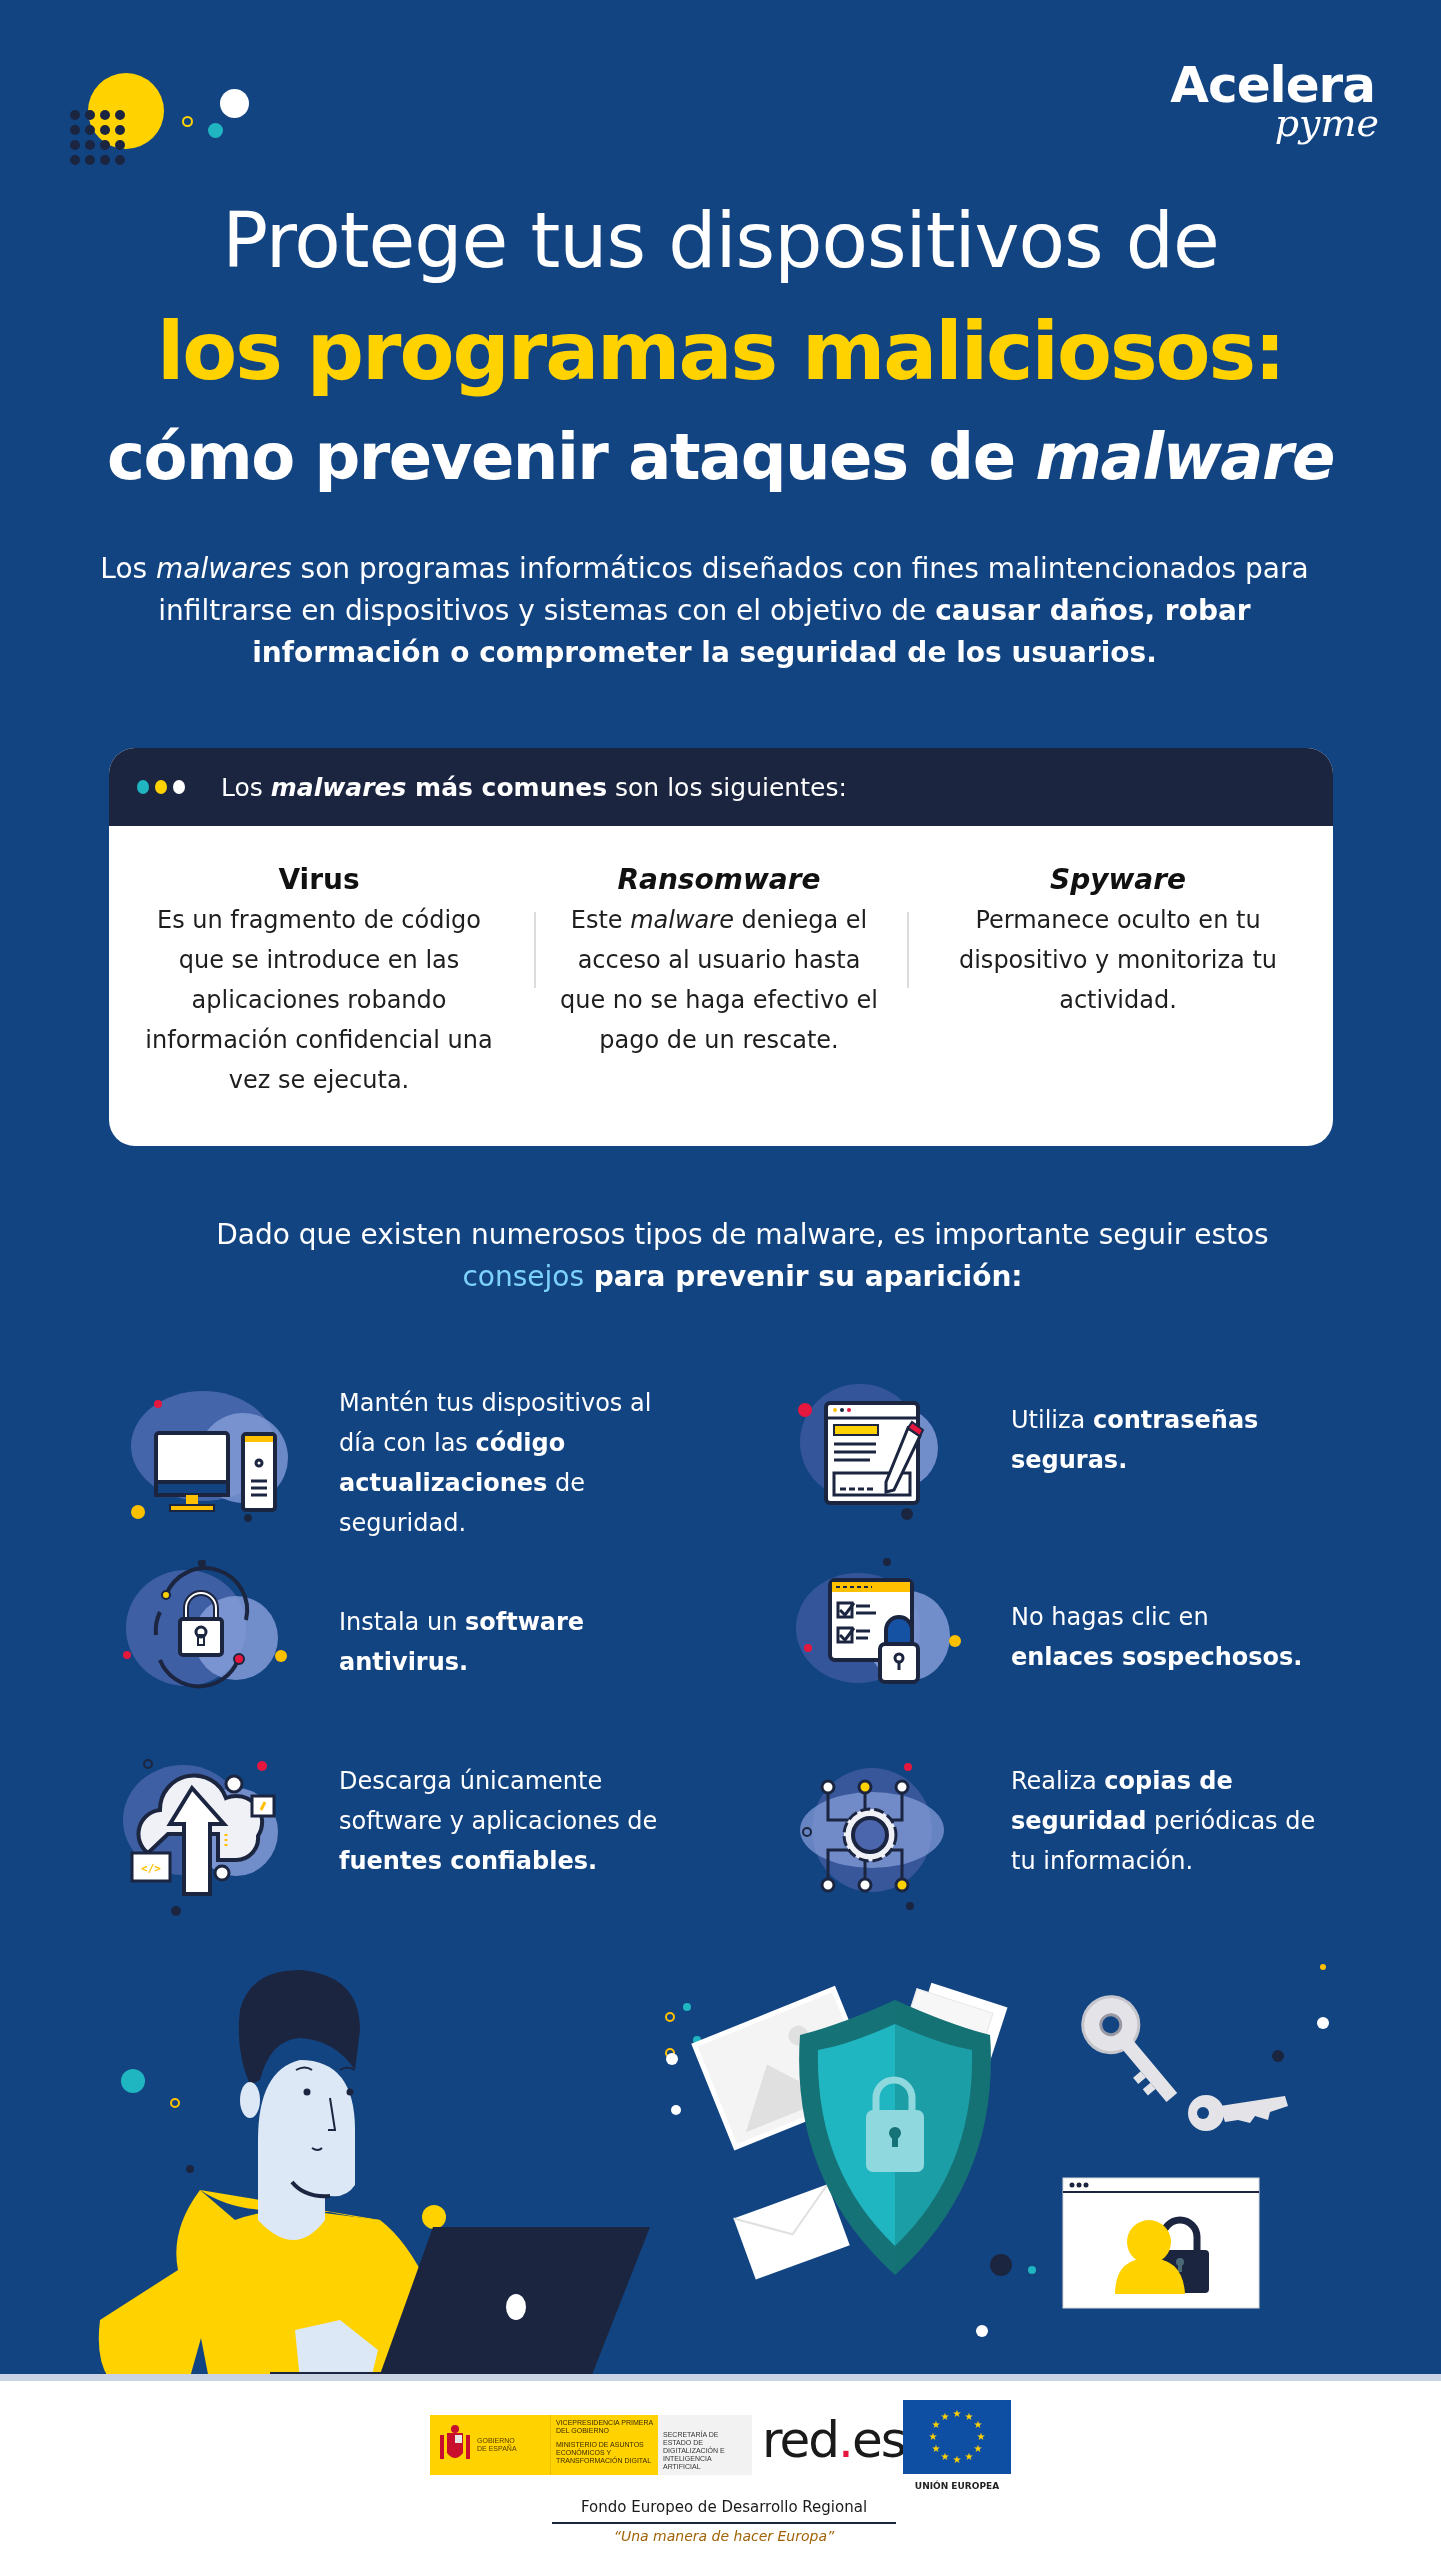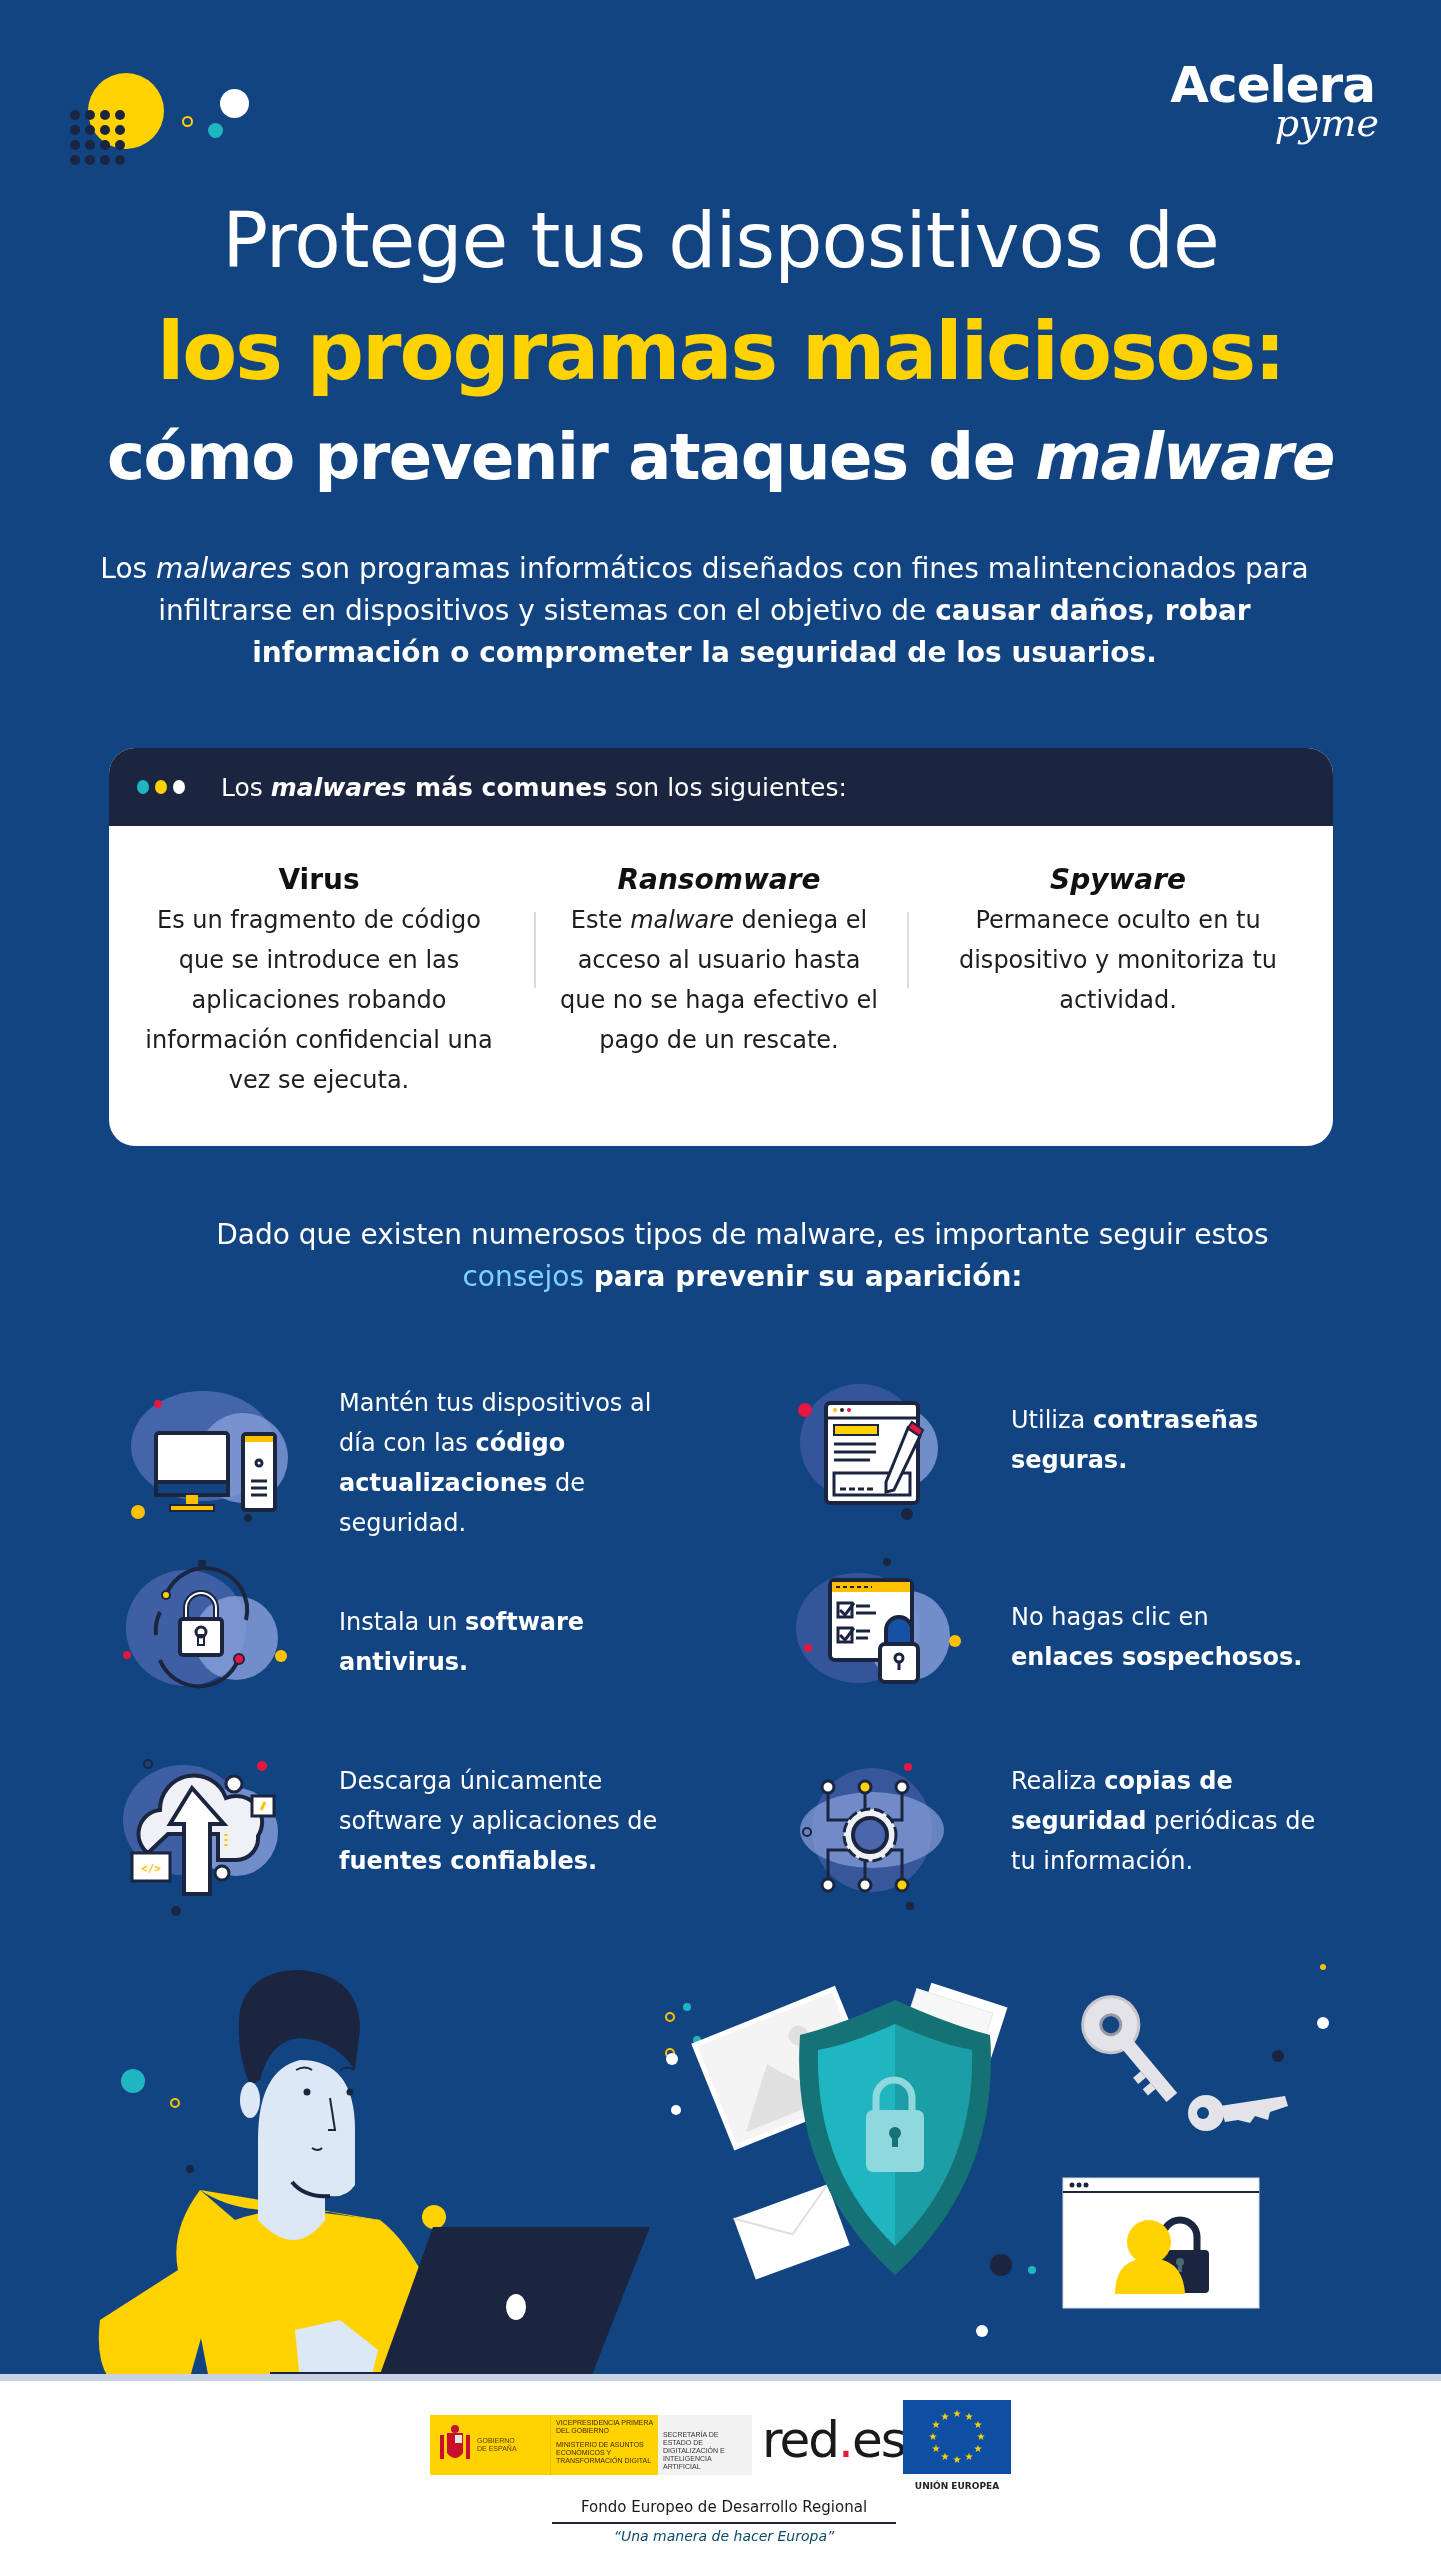--- a/index.html
+++ b/index.html
@@ -69,21 +69,21 @@
   .gov .y1 { width: 120px; background: #ffd200; display: flex; align-items: center; padding-left: 8px; }
   .gov .y2 { width: 108px; background: #ffd200; border-left: 1px solid #e6bd00; padding: 4px 5px; font-size: 7px; line-height: 8px; color: #3a2a00; }
   .gov .w1 { width: 94px; background: #f2f2f2; padding: 4px 5px; font-size: 7px; line-height: 8px; color: #333; display: flex; flex-direction: column; justify-content: flex-end; }
   .gov .esc-txt { font-size: 7px; line-height: 8px; color: #5a4000; margin-left: 5px; }
   .redes { position: absolute; left: 762px; top: 30px; font-family: "DejaVu Sans", sans-serif; font-size: 50px; letter-spacing: -2px; color: #1a1a1a; }
   .redes .rd { color: #e5173f; }
   .eu { position: absolute; left: 903px; top: 19px; width: 108px; height: 74px; background: #0e4ea3; }
   .eu-label { position: absolute; left: 903px; top: 100px; width: 108px; text-align: center; font-size: 9px; font-weight: 700; color: #222; font-family: "DejaVu Sans", sans-serif; }
   .fondo { position: absolute; left: 552px; top: 117px; width: 344px; text-align: center; font-family: "DejaVu Sans", sans-serif; font-size: 15px; color: #1a1a1a; }
   .fondo-line { position: absolute; left: 552px; top: 141px; width: 344px; height: 2px; background: #1b2540; }
-  .lema { position: absolute; left: 552px; top: 147px; width: 344px; text-align: center; font-family: "DejaVu Sans", sans-serif; font-style: italic; font-size: 14px; color: #0c4a6e; }
+  .lema { position: absolute; left: 552px; top: 147px; width: 344px; text-align: center; font-family: "DejaVu Sans", sans-serif; font-style: italic; font-size: 14px; color: #a16207; }
 </style>
 </head>
 <body>
 
 <div class="poster">
 
   <div class="abs" style="left:88px;top:73px;width:76px;height:76px;border-radius:50%;background:#ffd200;"></div>
   <div class="deco-dots">
     <span></span>
       <span></span>

